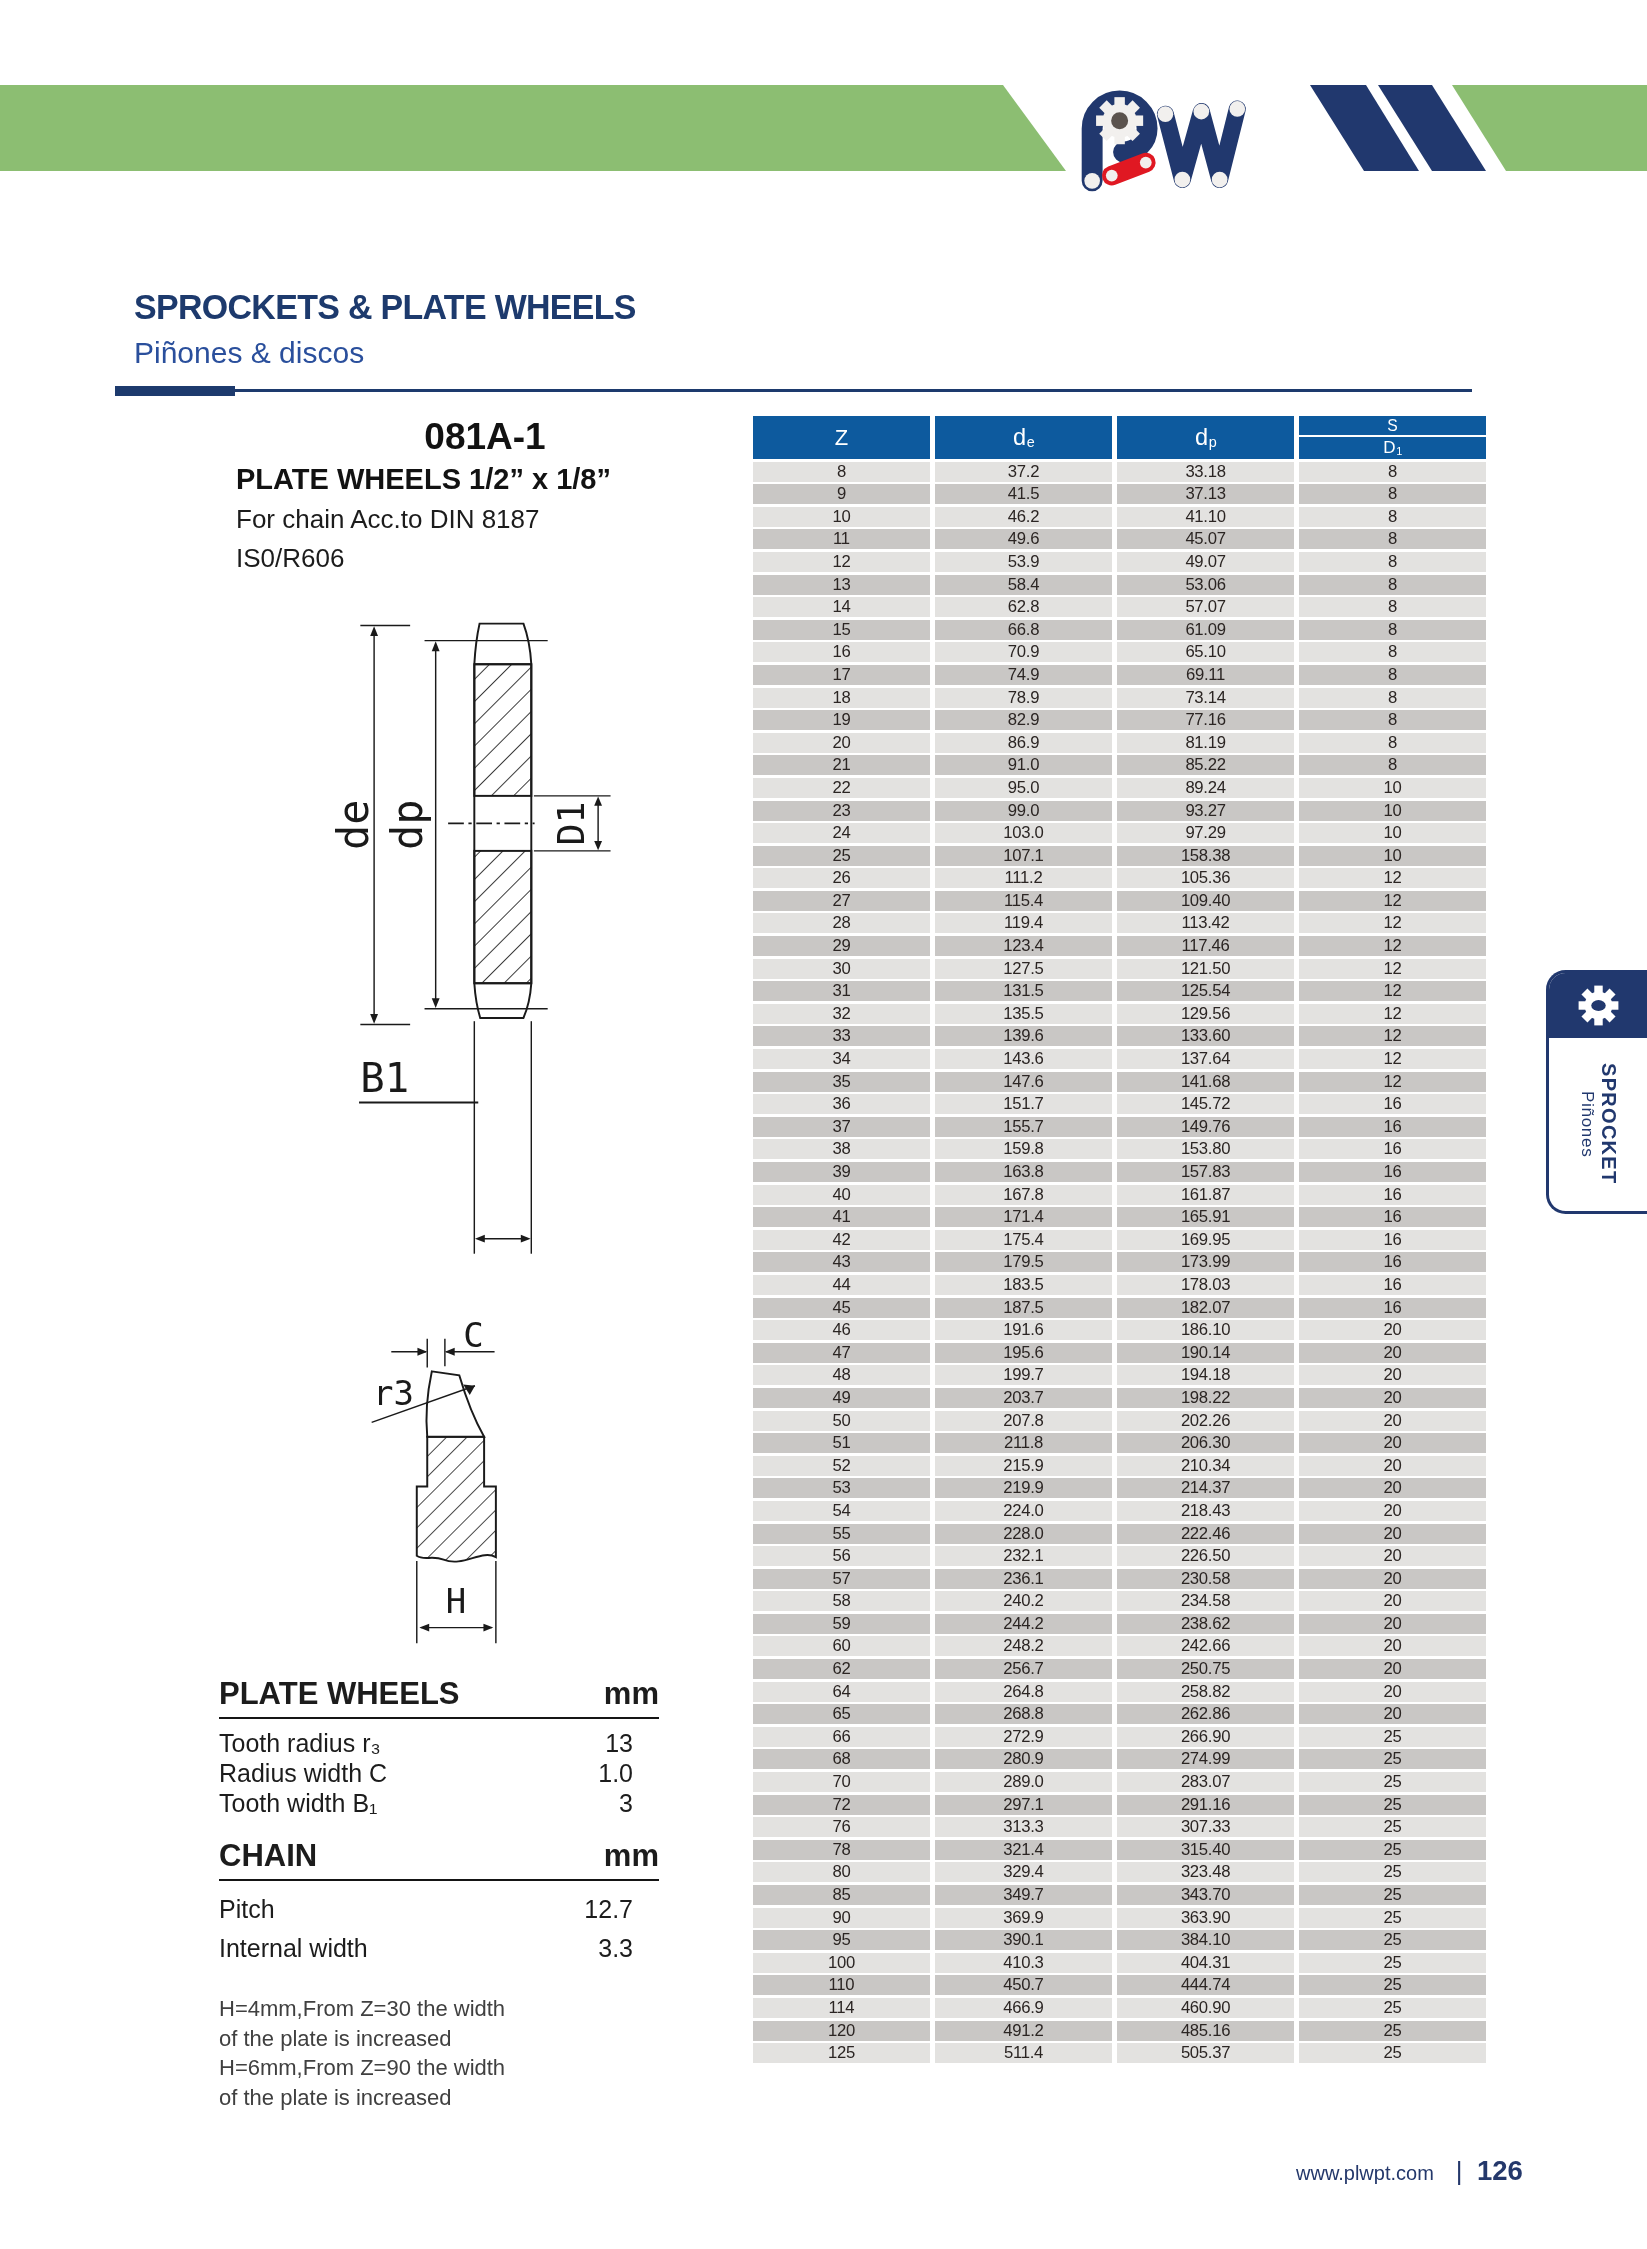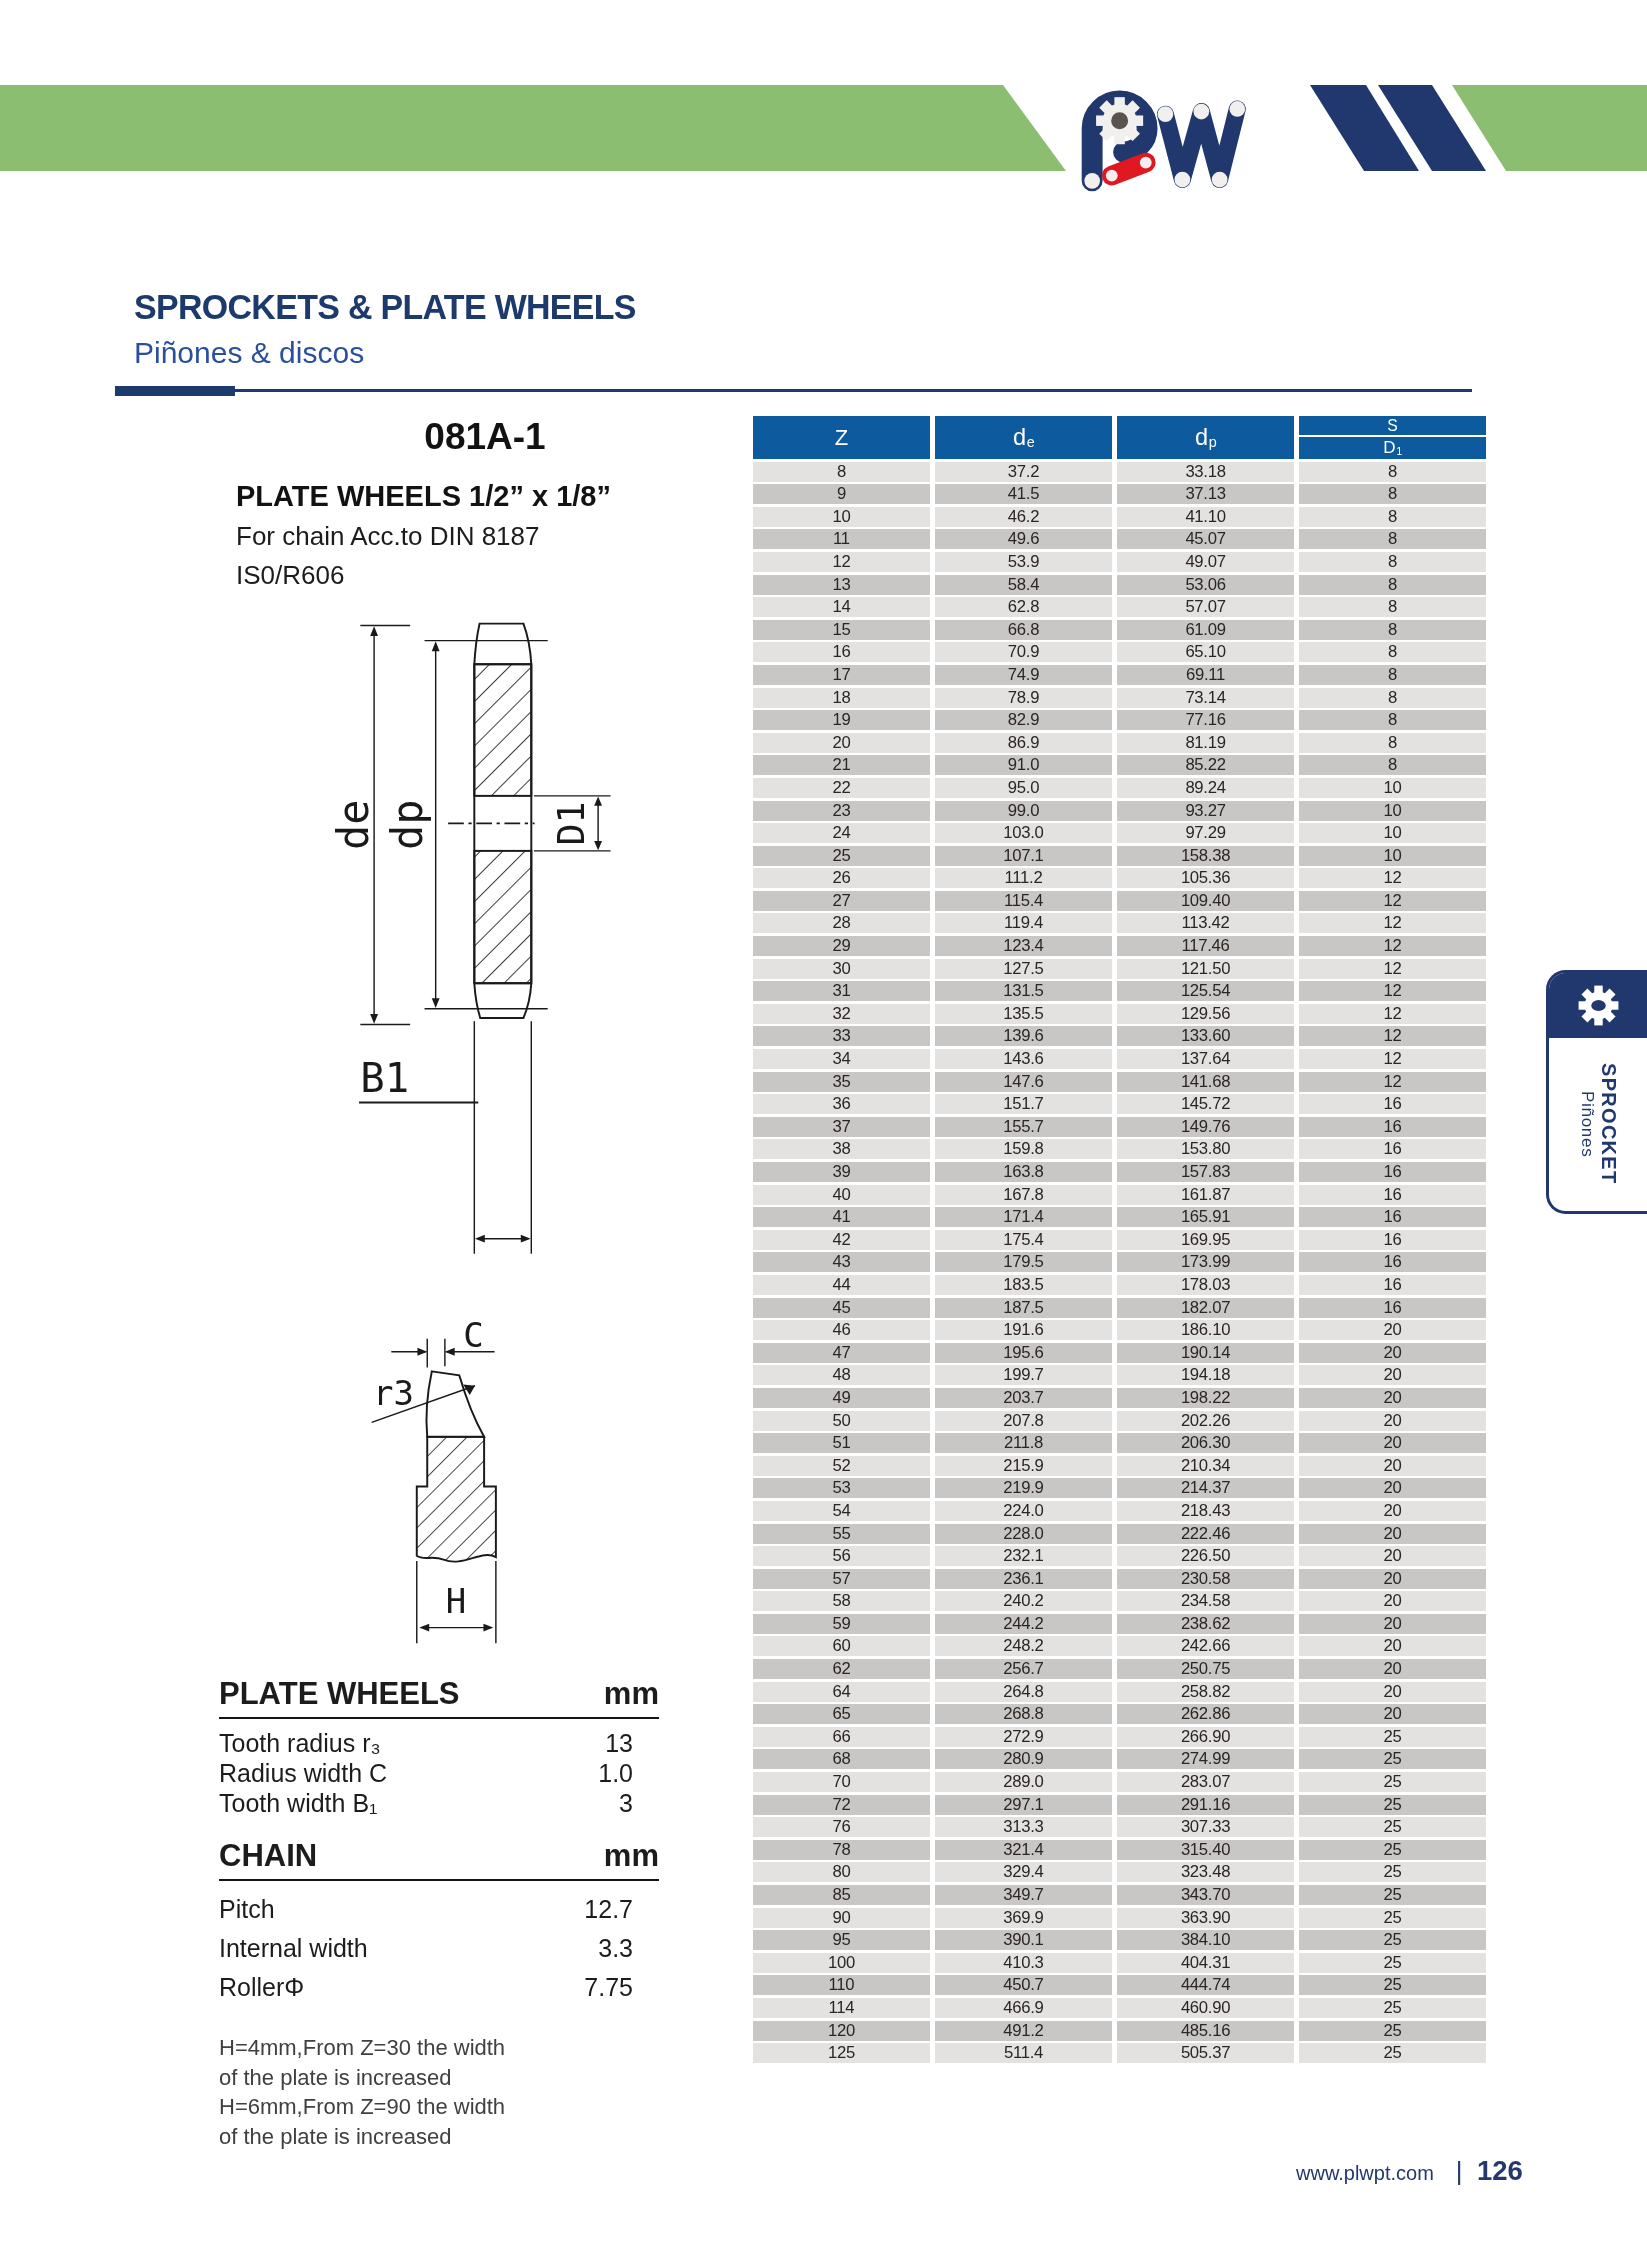--- a/index.html
+++ b/index.html
@@ -16,21 +16,21 @@
   .band.green-right{background:#8cbe72;clip-path:polygon(1452px 0,1647px 0,1647px 100%,1506px 100%);}
   .logo-svg{position:absolute;left:1066px;top:3.9px;}
   
   .page-title{position:absolute;left:134px;top:287px;font-size:35px;font-weight:700;
     letter-spacing:-0.7px;color:#1d3a6d;transform:scaleX(.97);transform-origin:left;}
   .page-subtitle{position:absolute;left:134px;top:336px;font-size:30px;color:#2a4f9c;}
   .rule-thick{position:absolute;left:115px;top:386px;width:120px;height:9.8px;background:#1d3a6d;}
   .rule-thin {position:absolute;left:115px;top:389px;width:1357px;height:3.3px;background:#1d3a6d;}
   .product{position:absolute;left:236px;top:416px;width:498px;color:#121212;}
   .product .code{font-size:37px;font-weight:700;letter-spacing:0;text-align:center;}
-  .product .pname{font-size:29px;font-weight:700;margin-top:22px;}
+  .product .pname{font-size:29px;font-weight:700;margin-top:5px;}
   .product .pline{font-size:26px;font-weight:400;margin-top:7.9px;color:#1c1c1c;}
   
   .diag1{position:absolute;left:262px;top:602px;}
   .diag2{position:absolute;left:353px;top:1306px;}
   
   .specs{position:absolute;left:219px;top:1676px;width:440px;}
   .spec-title{display:flex;justify-content:space-between;align-items:center;
     border-bottom:2.6px solid #151515;padding-bottom:5.2px;font-size:31px;font-weight:700;color:#1c1c1c;}
   .spec-rows{margin-top:9.2px;}
   .spec-row{display:flex;justify-content:space-between;font-size:25px;color:#1c1c1c;}
@@ -243,24 +243,20 @@
     </div>
     <div class="spec-rows chain-rows">
         <div class="spec-row">
           <span>Pitch</span>
           <span class="sval">12.7</span>
         </div>
         <div class="spec-row">
           <span>Internal width</span>
           <span class="sval">3.3</span>
         </div>
-        <div class="spec-row">
-          <span>RollerΦ</span>
-          <span class="sval">7.75</span>
-        </div>
       </div>
   </div>
 
   <div class="notes">
       <div>H=4mm,From Z=30 the width</div>
       <div>of the plate is increased</div>
       <div>H=6mm,From Z=90 the width</div>
       <div>of the plate is increased</div>
     </div>
 </div>

